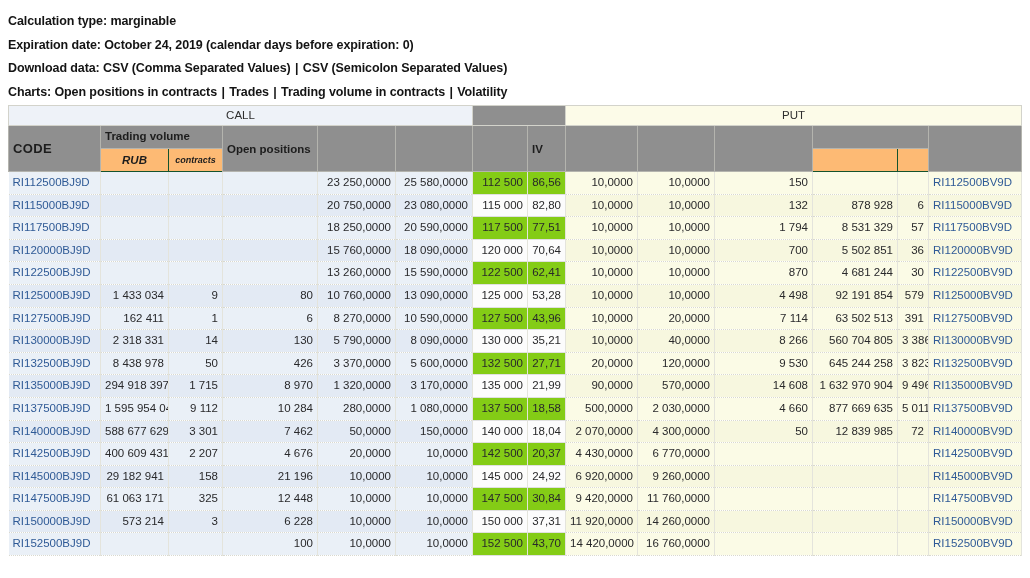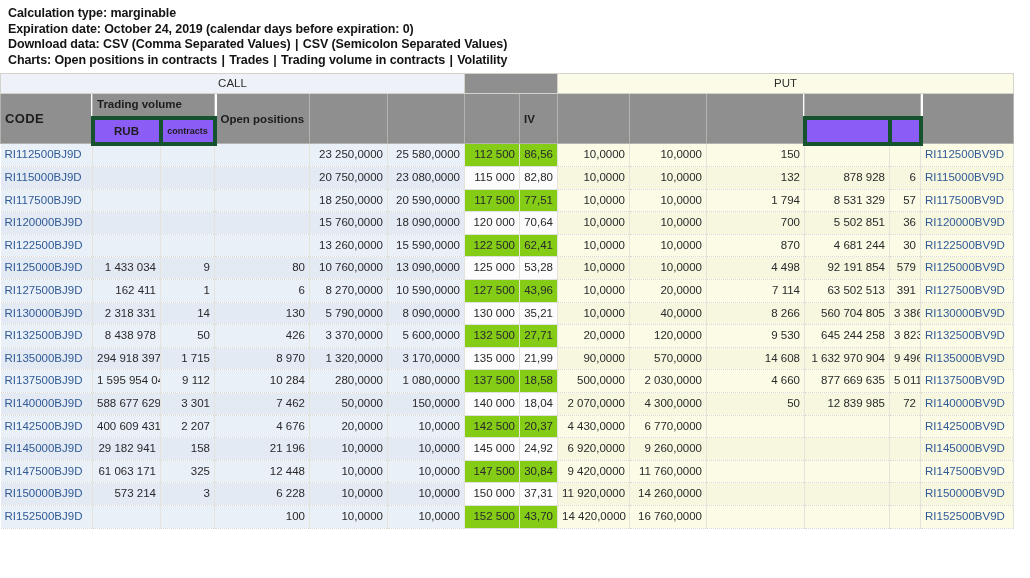--- a/index.html
+++ b/index.html
@@ -17,26 +17,27 @@
 
   
   .info-block {
     padding: 6px 0 0 8px;
     font-size: 12.5px;
     font-weight: bold;
     line-height: 15.6px;
     color: #141414;
     letter-spacing: -0.1px;
   }
-  .info-line { white-space: nowrap; }
+  .info-line { white-space: nowrap; margin-top: 8px; }
   .info-line .sep { padding: 0 1px; }
 
   
   .table-wrap {
     margin-top: 5px;
+    padding-left: 8px;
   }
   table.opt {
     border-collapse: collapse;
     table-layout: fixed;
     width: 1013px;
     font-size: 11.5px;
   }
   table.opt td, table.opt th {
     padding: 0 4px;
     height: 21.6px;
@@ -64,27 +65,28 @@
   tr.hdr th {
     background: #8f8f8f;
     color: #1d1d1d;
     font-weight: bold;
     text-align: left;
     border: 1px solid #b4b4ae;
     vertical-align: middle;
   }
   tr.hdr th.tall { height: 44px; line-height: 14px; }
   tr.sub th {
-    background: #8b5cf6;
+    background: #fdba74;
     color: #1d1d1d;
     font-weight: bold;
     text-align: center;
-    border: 4px solid #14532d;
+    border: 1px solid #14532d;
     height: 22px;
     line-height: 22px;
+    font-style: italic;
   }
   th.code-h { font-size: 13px; letter-spacing: 0.4px; }
   th.tv-h   { font-size: 11.5px; }
   th.rub-h  { font-size: 11.5px; }
   th.ctr-h  { font-size: 9px; margin-top: 20px; }
   th.op-h   { font-size: 11.5px; }
   th.iv-h   { font-size: 11.5px; color: #ffffff; }
 
   
   td.code {

